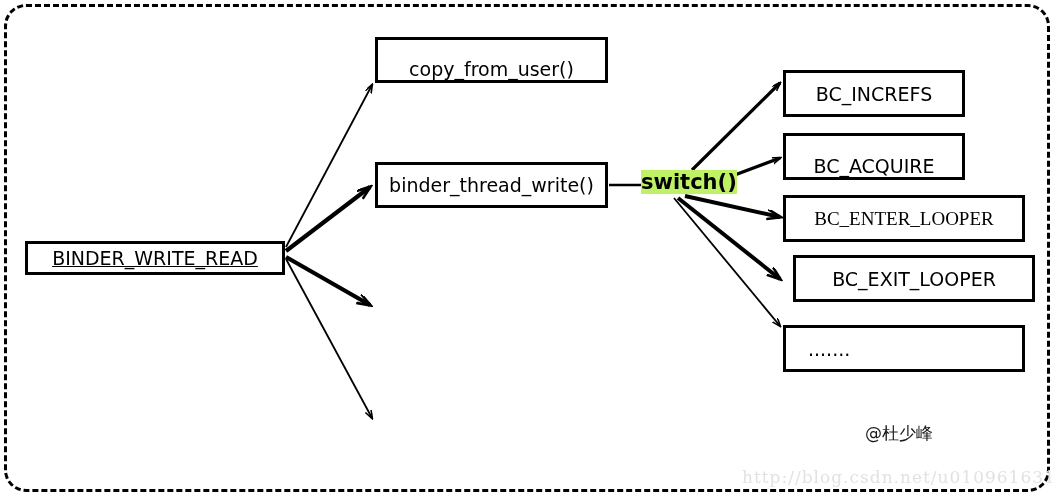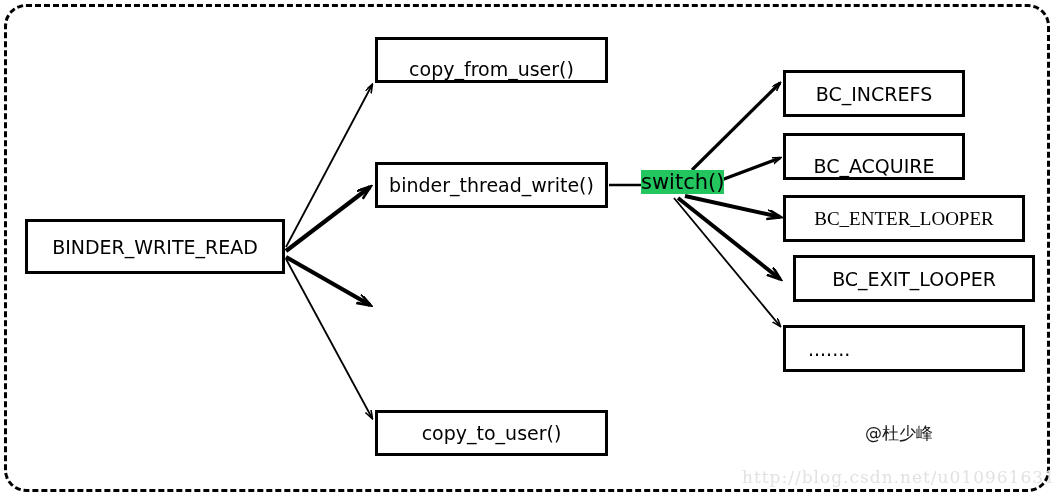--- a/index.html
+++ b/index.html
@@ -48,21 +48,22 @@
   }
   .node.left-align {
     justify-content: flex-start;
     padding-left: 22px;
   }
   .switch-label {
     position: absolute;
     color: #000000;
     white-space: nowrap;
     font-family: "DejaVu Sans", sans-serif;
-    background: #22c55e;
+    background: #bef264;
+    font-weight: bold;
   }
   .watermark-author {
     position: absolute;
     color: #1a1a1a;
     white-space: nowrap;
     font-family: "DejaVu Sans", sans-serif;
   }
   .watermark-url {
     position: absolute;
     color: #e2e2e2;
@@ -95,36 +96,33 @@
 
     <line x1="609" y1="185" x2="643" y2="185" stroke="#000000" stroke-width="2.6"></line>
 
     <line x1="692" y1="170" x2="780" y2="83" stroke="#000000" stroke-width="3.2" marker-end="url(#arrow-thin)"></line>
     <line x1="700" y1="188" x2="780" y2="158" stroke="#000000" stroke-width="3.2" marker-end="url(#arrow-thin)"></line>
     <line x1="685" y1="196" x2="780" y2="217" stroke="#000000" stroke-width="4.0" marker-end="url(#arrow-thick)"></line>
     <line x1="678" y1="198" x2="780" y2="279" stroke="#000000" stroke-width="4.0" marker-end="url(#arrow-thick)"></line>
     <line x1="674" y1="198" x2="780" y2="326" stroke="#000000" stroke-width="1.8" marker-end="url(#arrow-thin)"></line>
   </svg>
 
-  <div class="node" style="left:25px; top:219px; width:260px; height:55px; font-size:19px;">
+  <div class="node" style="left:25px; top:241px; width:260px; height:34px; font-size:19px;text-decoration:underline;">
     <span>BINDER_WRITE_READ</span>
   </div>
 
   <div class="node" style="left:375px; top:37px; width:233px; height:46px; font-size:19px;align-items:flex-end;">
     <span>copy_from_user()</span>
   </div>
 
   <div class="node" style="left:375px; top:162px; width:233px; height:46px; font-size:19px;">
     <span>binder_thread_write()</span>
   </div>
 
 
-  <div class="node" style="left:375px; top:410px; width:233px; height:46px; font-size:19px;">
-    <span>copy_to_user()</span>
-  </div>
 
   <div class="switch-label" style="left:641px; top:170px; font-size:21px;">
     <span>switch()</span>
   </div>
 
   <div class="node" style="left:783px; top:70px; width:182px; height:47px; font-size:19px;">
     <span>BC_INCREFS</span>
   </div>
 
   <div class="node" style="left:783px; top:133px; width:182px; height:47px; font-size:19px;align-items:flex-end;">

